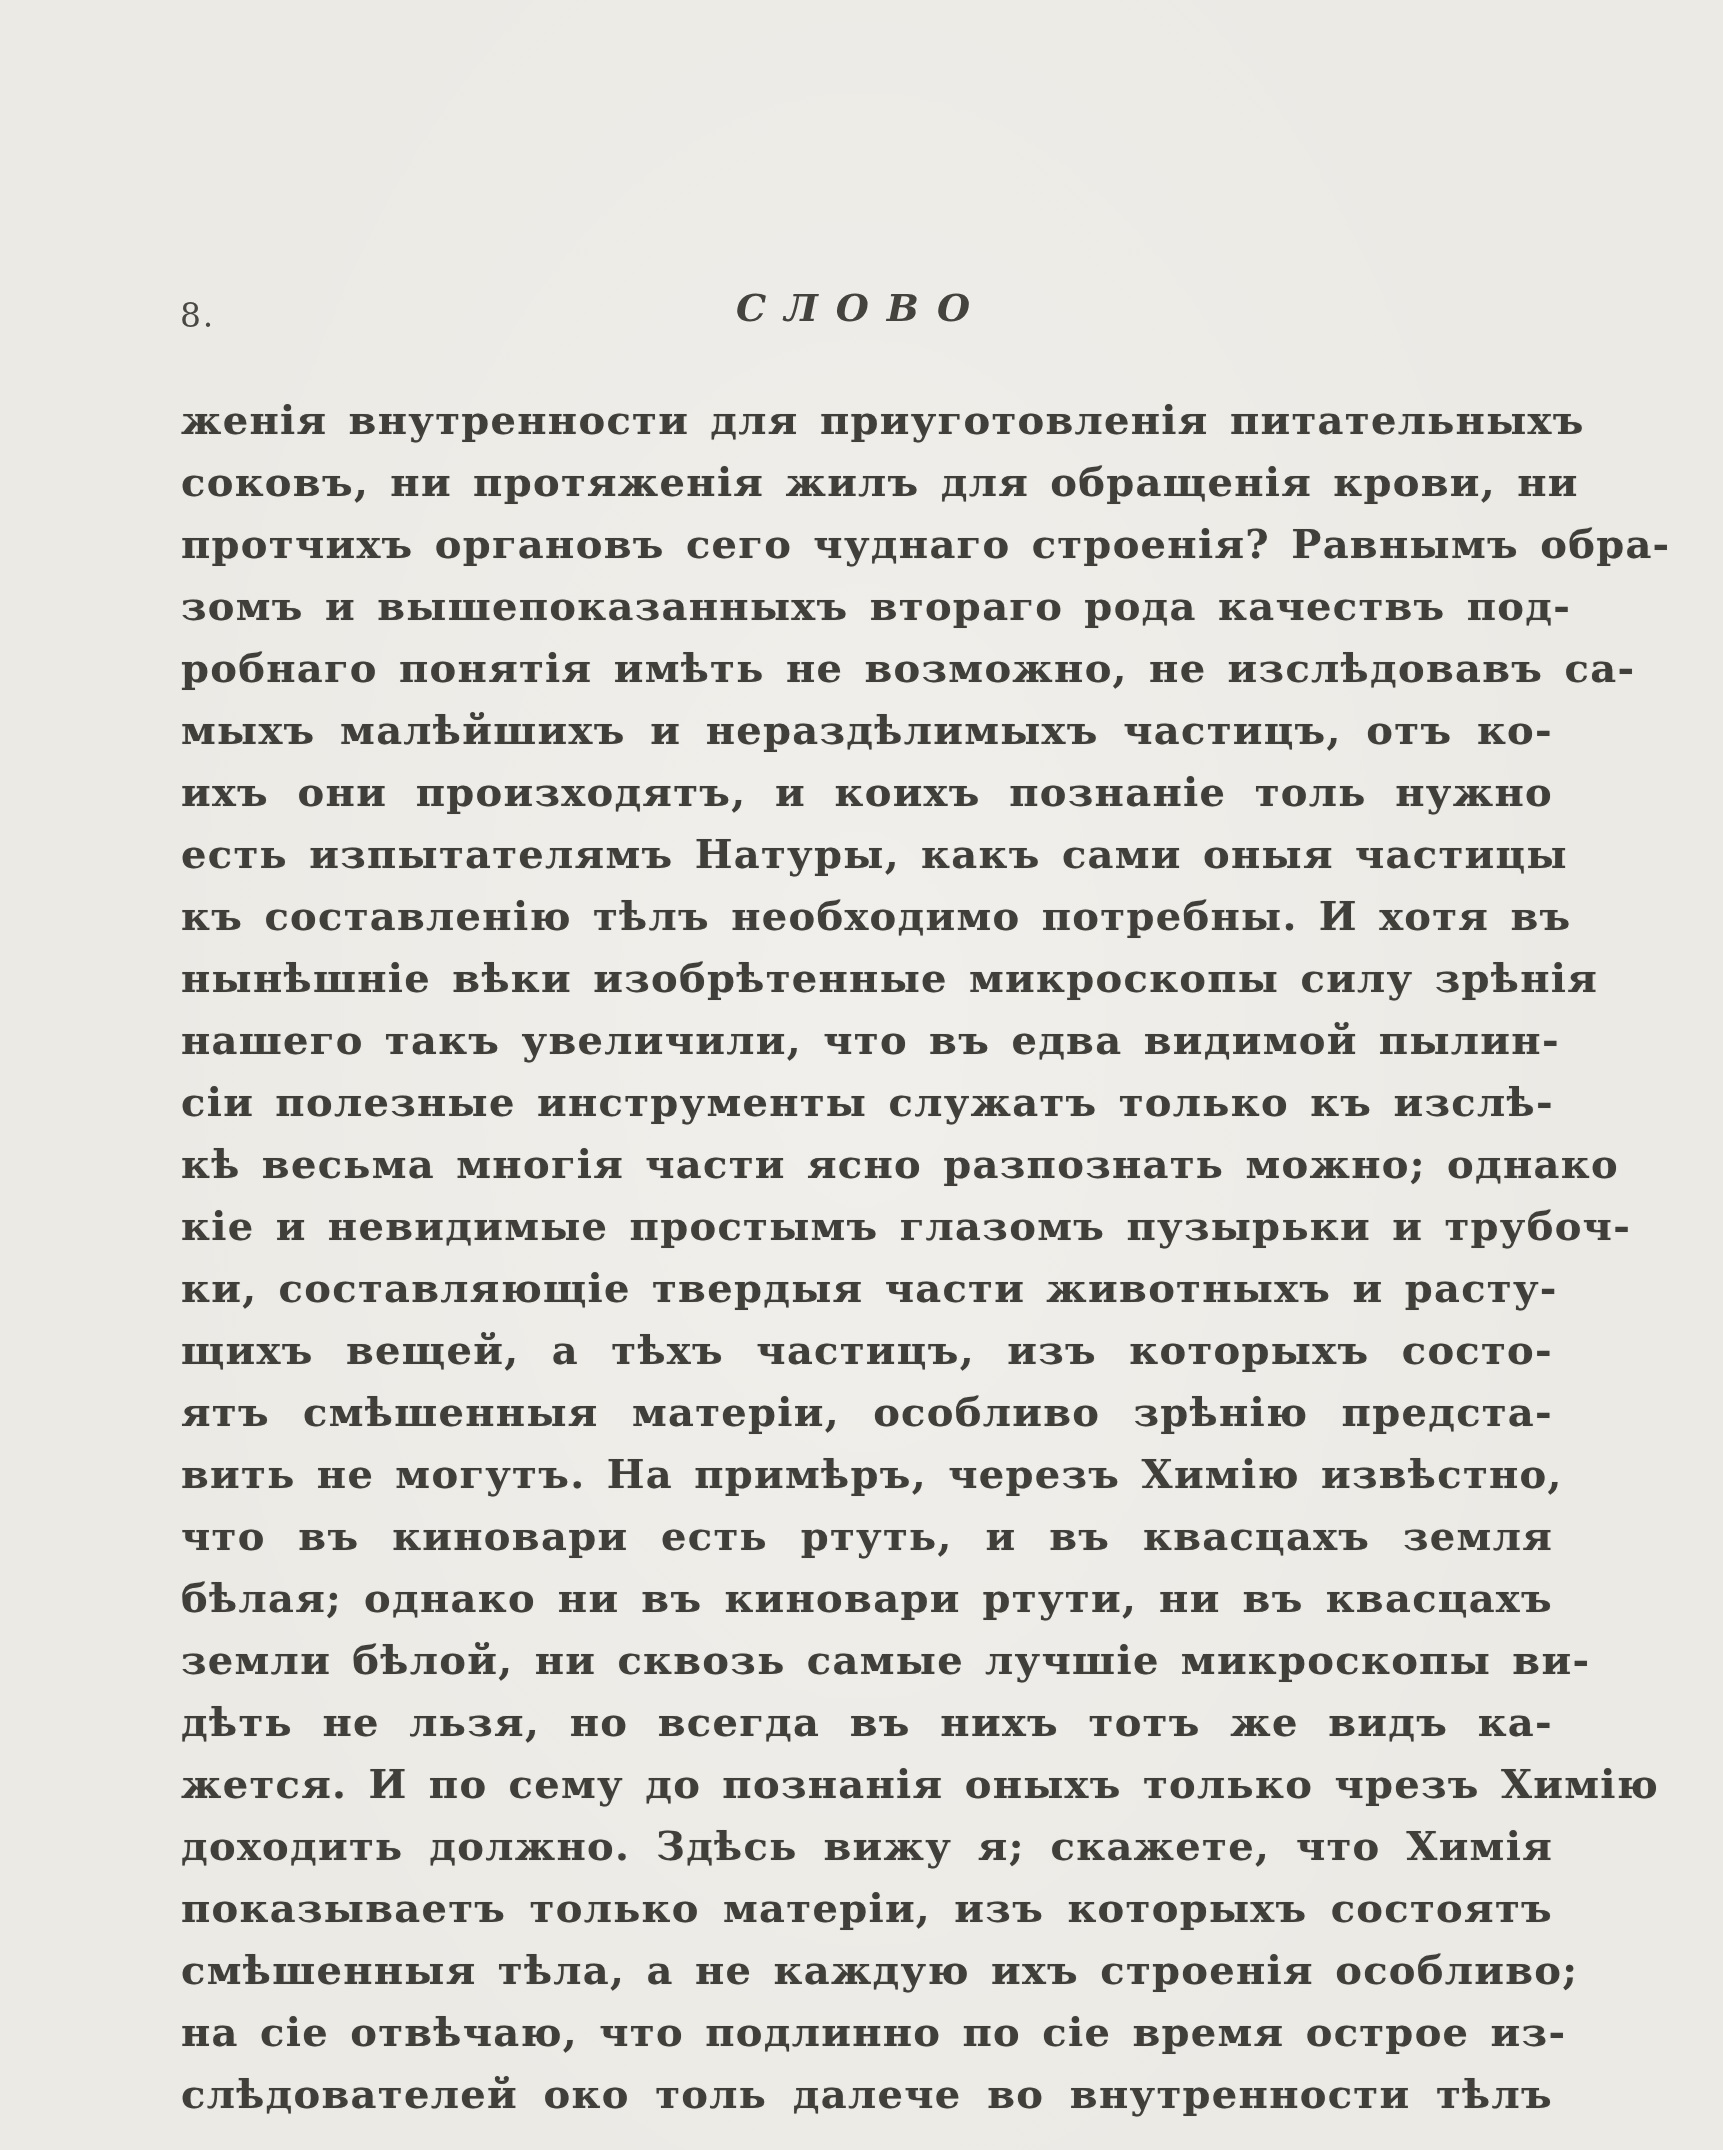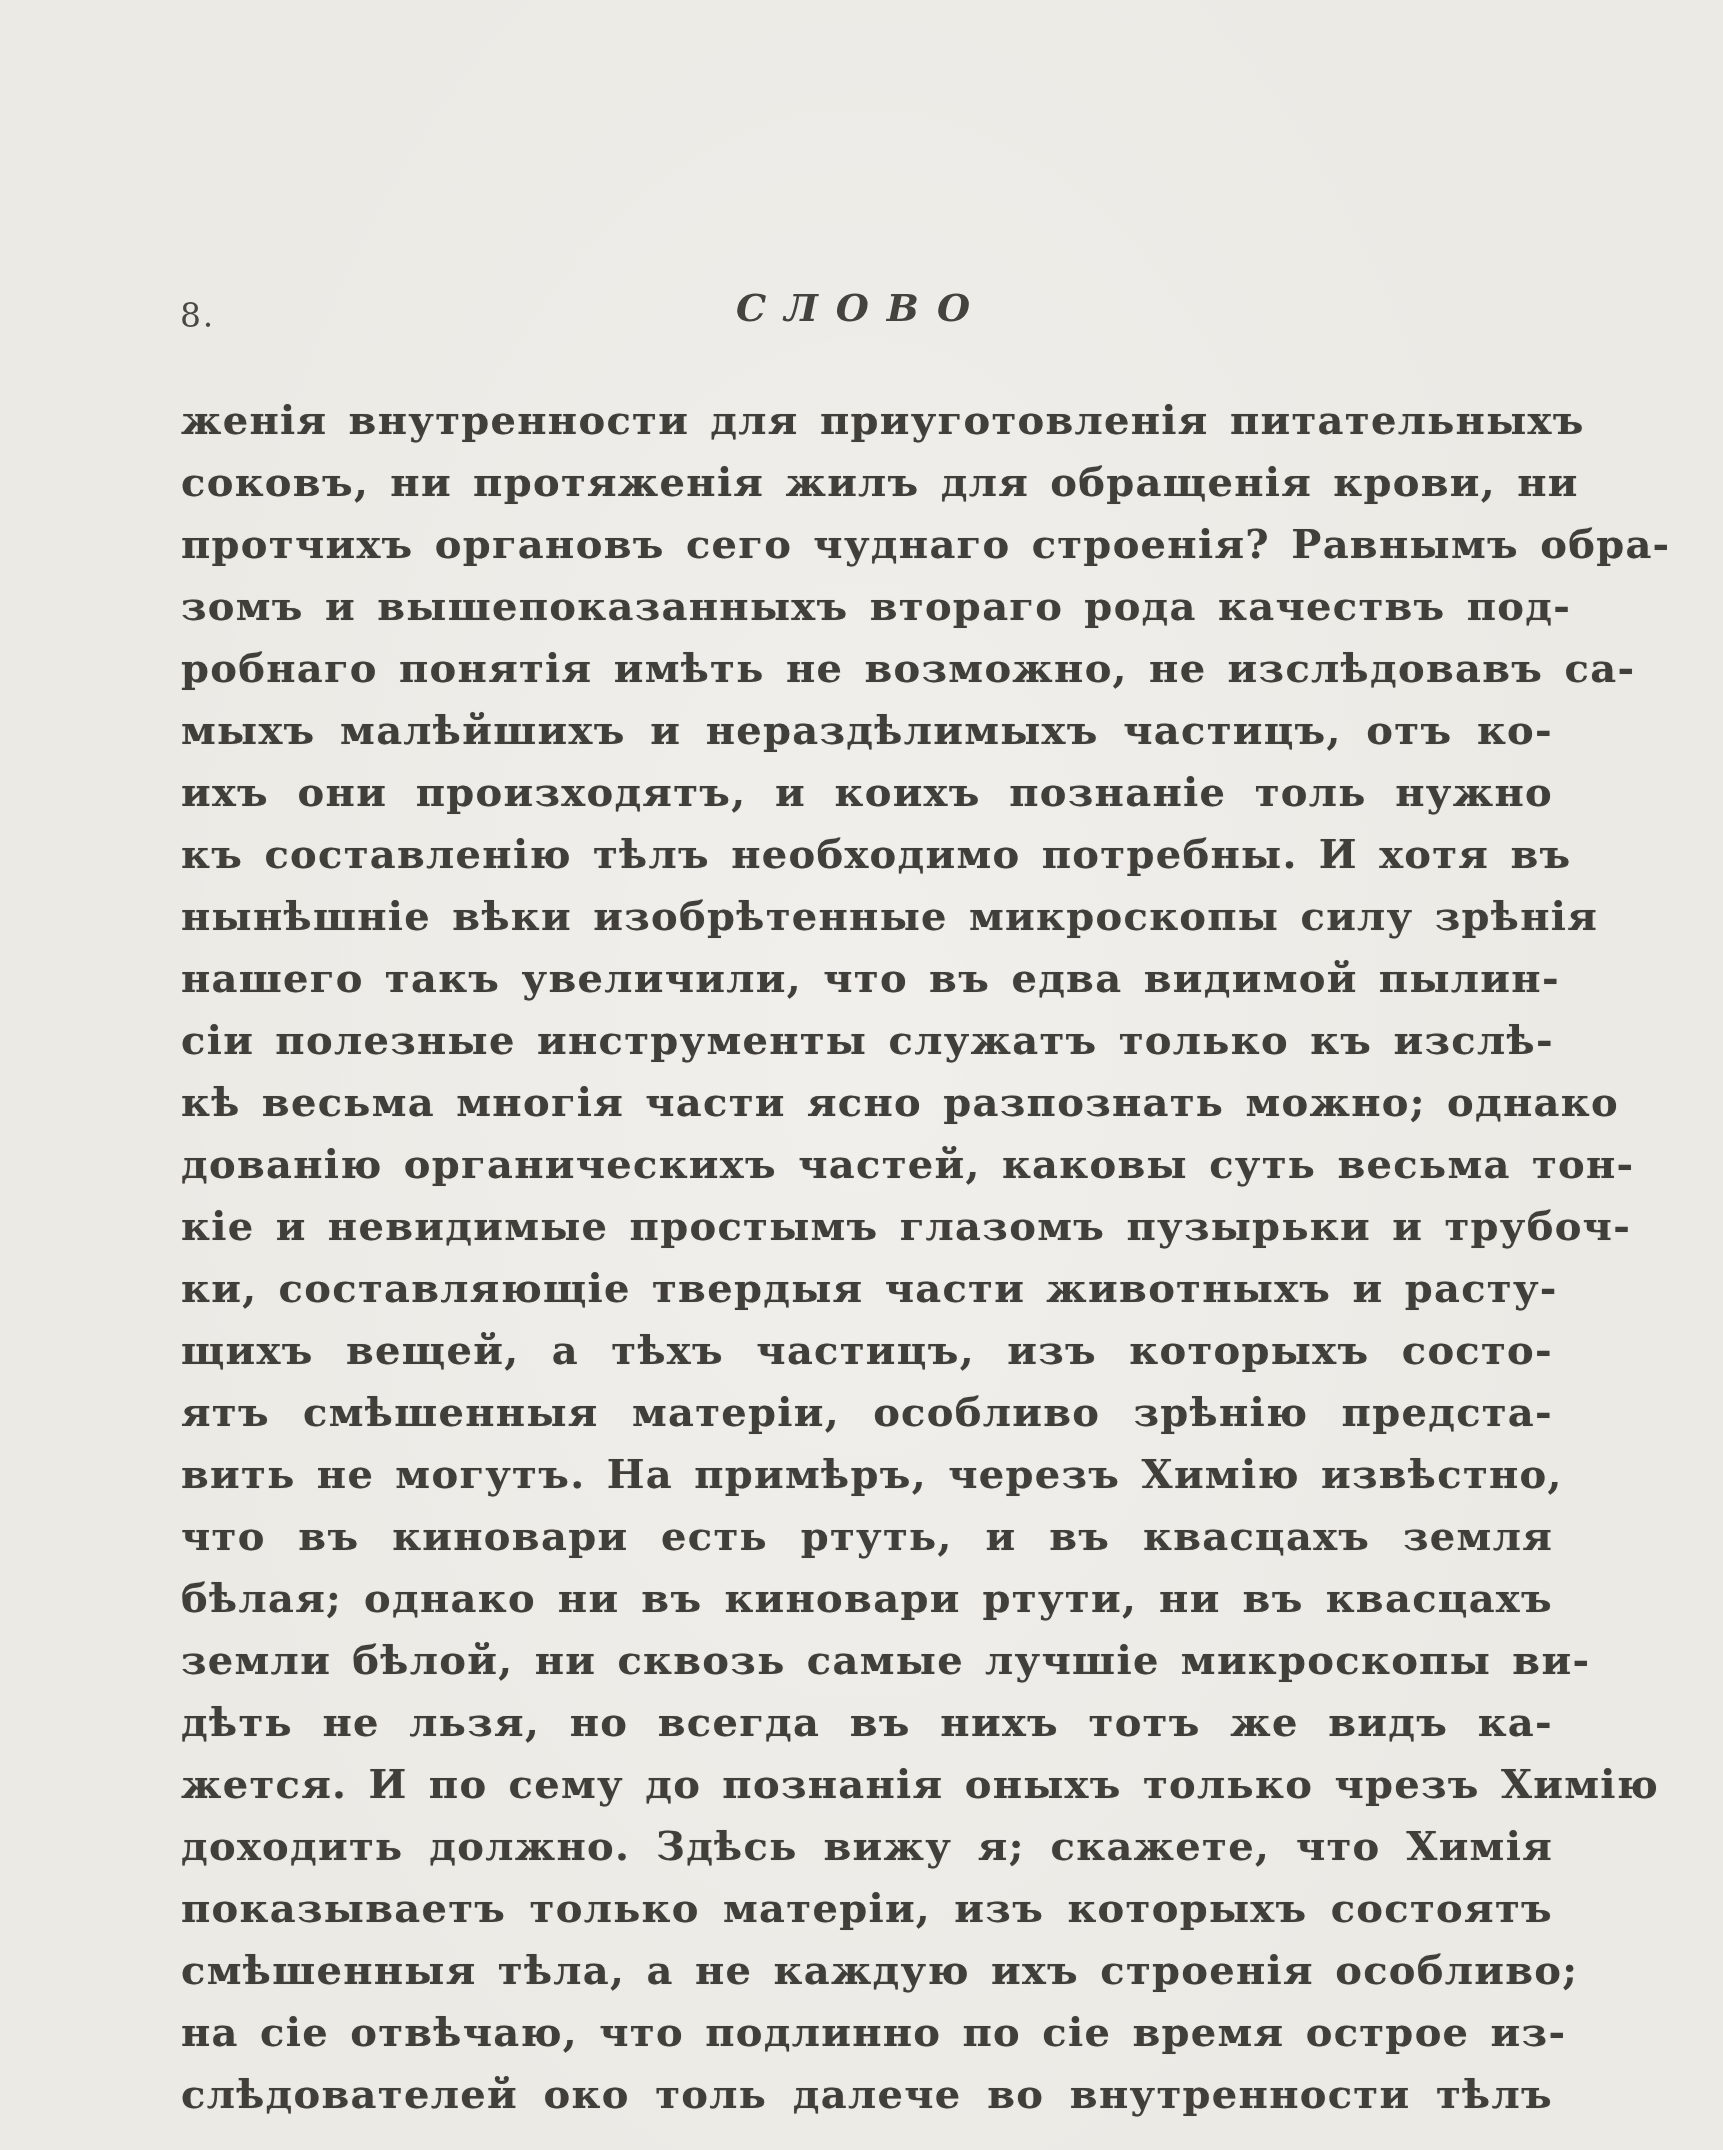--- a/index.html
+++ b/index.html
@@ -68,26 +68,26 @@
   <div class="running-header">СЛОВО</div>
 
   <div class="text-block">
     <div class="line">женія внутренности для приуготовленія питательныхъ</div>
     <div class="line">соковъ, ни протяженія жилъ для обращенія крови, ни</div>
     <div class="line">протчихъ органовъ сего чуднаго строенія? Равнымъ обра-</div>
     <div class="line">зомъ и вышепоказанныхъ втораго рода качествъ под-</div>
     <div class="line">робнаго понятія имѣть не возможно, не изслѣдовавъ са-</div>
     <div class="line">мыхъ малѣйшихъ и нераздѣлимыхъ частицъ, отъ ко-</div>
     <div class="line">ихъ они произходятъ, и коихъ познаніе толь нужно</div>
+    <div class="line">есть изпытателямъ Натуры, какъ сами оныя частицы</div>
     <div class="line">къ составленію тѣлъ необходимо потребны. И хотя въ</div>
     <div class="line">нынѣшніе вѣки изобрѣтенные микроскопы силу зрѣнія</div>
     <div class="line">нашего такъ увеличили, что въ едва видимой пылин-</div>
     <div class="line">сіи полезные инструменты служатъ только къ изслѣ-</div>
     <div class="line">кѣ весьма многія части ясно разпознать можно; однако</div>
-    <div class="line">дованію органическихъ частей, каковы суть весьма тон-</div>
     <div class="line">кіе и невидимые простымъ глазомъ пузырьки и трубоч-</div>
     <div class="line">ки, составляющіе твердыя части животныхъ и расту-</div>
     <div class="line">щихъ вещей, а тѣхъ частицъ, изъ которыхъ состо-</div>
     <div class="line">ятъ смѣшенныя матеріи, особливо зрѣнію предста-</div>
     <div class="line">вить не могутъ. На примѣръ, черезъ Химію извѣстно,</div>
     <div class="line">что въ киновари есть ртуть, и въ квасцахъ земля</div>
     <div class="line">бѣлая; однако ни въ киновари ртути, ни въ квасцахъ</div>
     <div class="line">земли бѣлой, ни сквозь самые лучшіе микроскопы ви-</div>
     <div class="line">дѣть не льзя, но всегда въ нихъ тотъ же видъ ка-</div>
     <div class="line">жется. И по сему до познанія оныхъ только чрезъ Химію</div>

